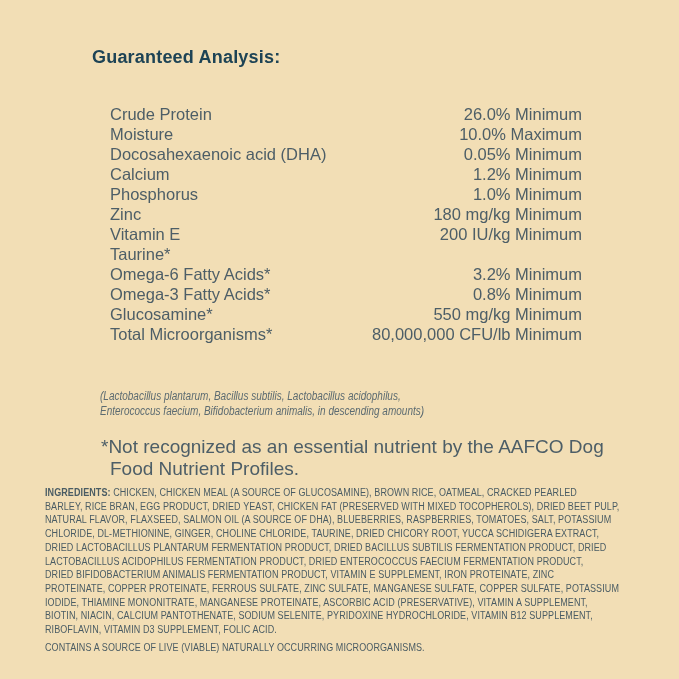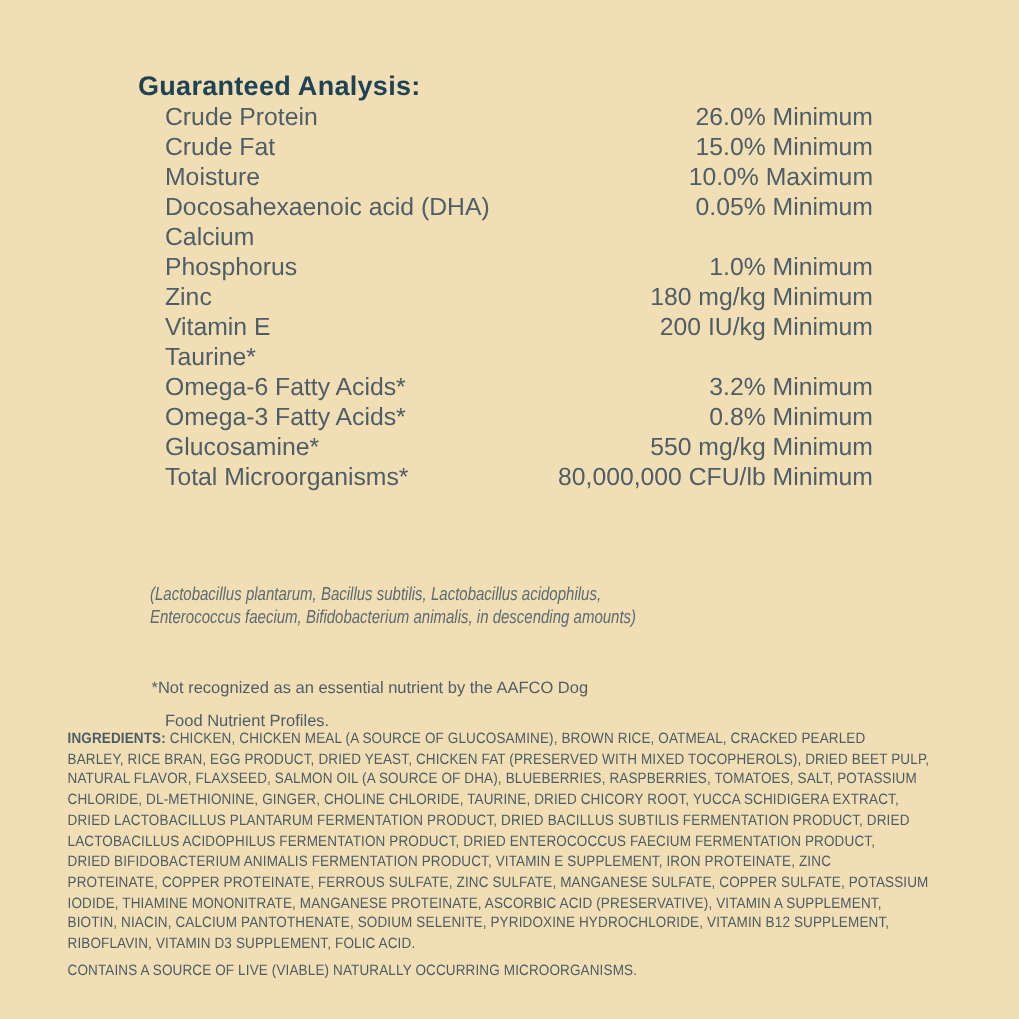--- a/index.html
+++ b/index.html
@@ -21,31 +21,31 @@
     font-size:18px;line-height:24px;font-weight:bold;
     color:var(--heading);letter-spacing:.2px;
   }
   .ga-rows{
     position:absolute;left:110px;top:68px;width:472px;
   }
   .ga-row{
     display:flex;justify-content:space-between;align-items:baseline;
     height:20px;font-size:16.5px;line-height:20px;
   }
-  .ga-row .nutrient{white-space:nowrap;}
+  .ga-row .nutrient{white-space:nowrap;margin-top:36px;}
   .ga-row .amount{white-space:nowrap;text-align:center;}
   .micro-note{
     position:absolute;left:100px;top:389px;margin:0;width:440px;
     font-size:12.5px;line-height:15px;font-style:italic;
     color:var(--muted);white-space:pre-line;
     transform:scaleX(.8);transform-origin:left top;
   }
   .footnote{
-    position:absolute;left:101px;top:449px;margin:0;width:500px;
-    font-size:11px;line-height:21.5px;white-space:pre-line;
+    position:absolute;left:101px;top:436px;margin:0;width:500px;
+    font-size:19px;line-height:21.5px;white-space:pre-line;
     padding-left:9px;text-indent:-9px;
   }
   .ingredients{
     position:absolute;left:45px;top:486px;margin:0;width:656px;
     font-size:10px;line-height:13.7px;letter-spacing:.1px;
     color:var(--small);
     transform:scaleX(.9);transform-origin:left top;
   }
   .ingredients strong{font-weight:bold;}
   .ing-text{white-space:pre-line;}
@@ -63,38 +63,35 @@
 
   <section>
     <h1 class="ga-title">Guaranteed Analysis:</h1>
 
     <div class="ga-rows">
   <div class="ga-row">
     <span class="nutrient">Crude Protein</span>
     <span class="amount">26.0% Minimum</span>
   </div>
 
-  <div class="ga-row">
-    <span class="nutrient">Crude Fat</span>
-    <span class="amount">15.0% Minimum</span>
-  </div>
 
 
   <div class="ga-row">
     <span class="nutrient">Moisture</span>
     <span class="amount">10.0% Maximum</span>
   </div>
 
   <div class="ga-row">
     <span class="nutrient">Docosahexaenoic acid (DHA)</span>
     <span class="amount">0.05% Minimum</span>
   </div>
 
   <div class="ga-row">
     <span class="nutrient">Calcium</span>
+    <span class="amount">1.2% Minimum</span>
   </div>
 
   <div class="ga-row">
     <span class="nutrient">Phosphorus</span>
     <span class="amount">1.0% Minimum</span>
   </div>
 
   <div class="ga-row">
     <span class="nutrient">Zinc</span>
     <span class="amount">180 mg/kg Minimum</span>

